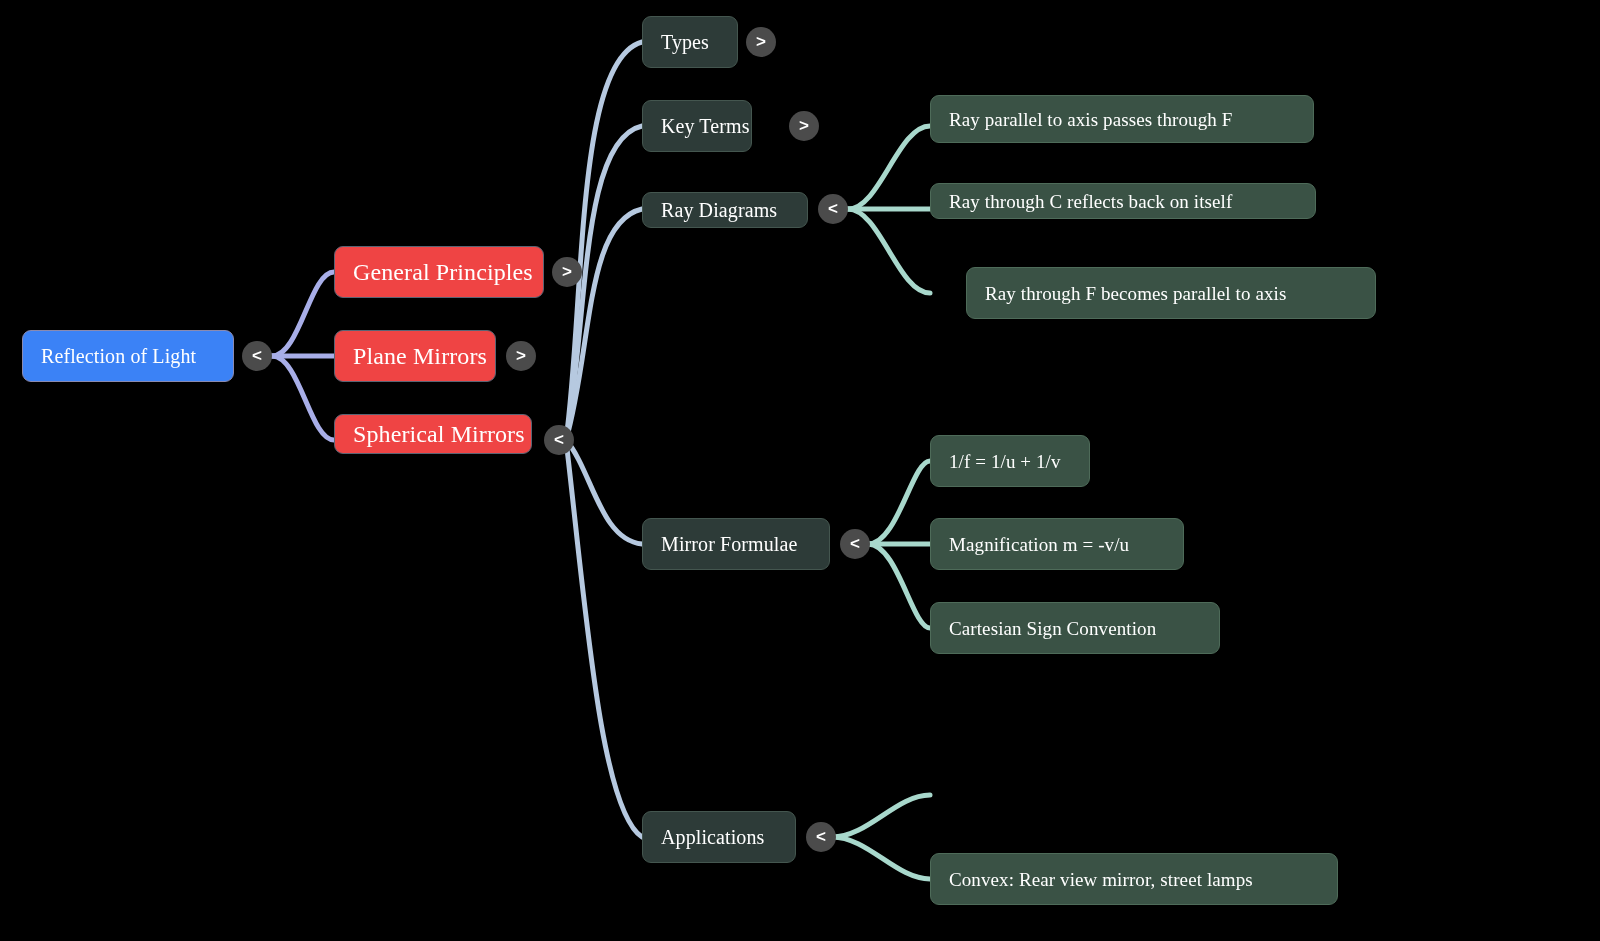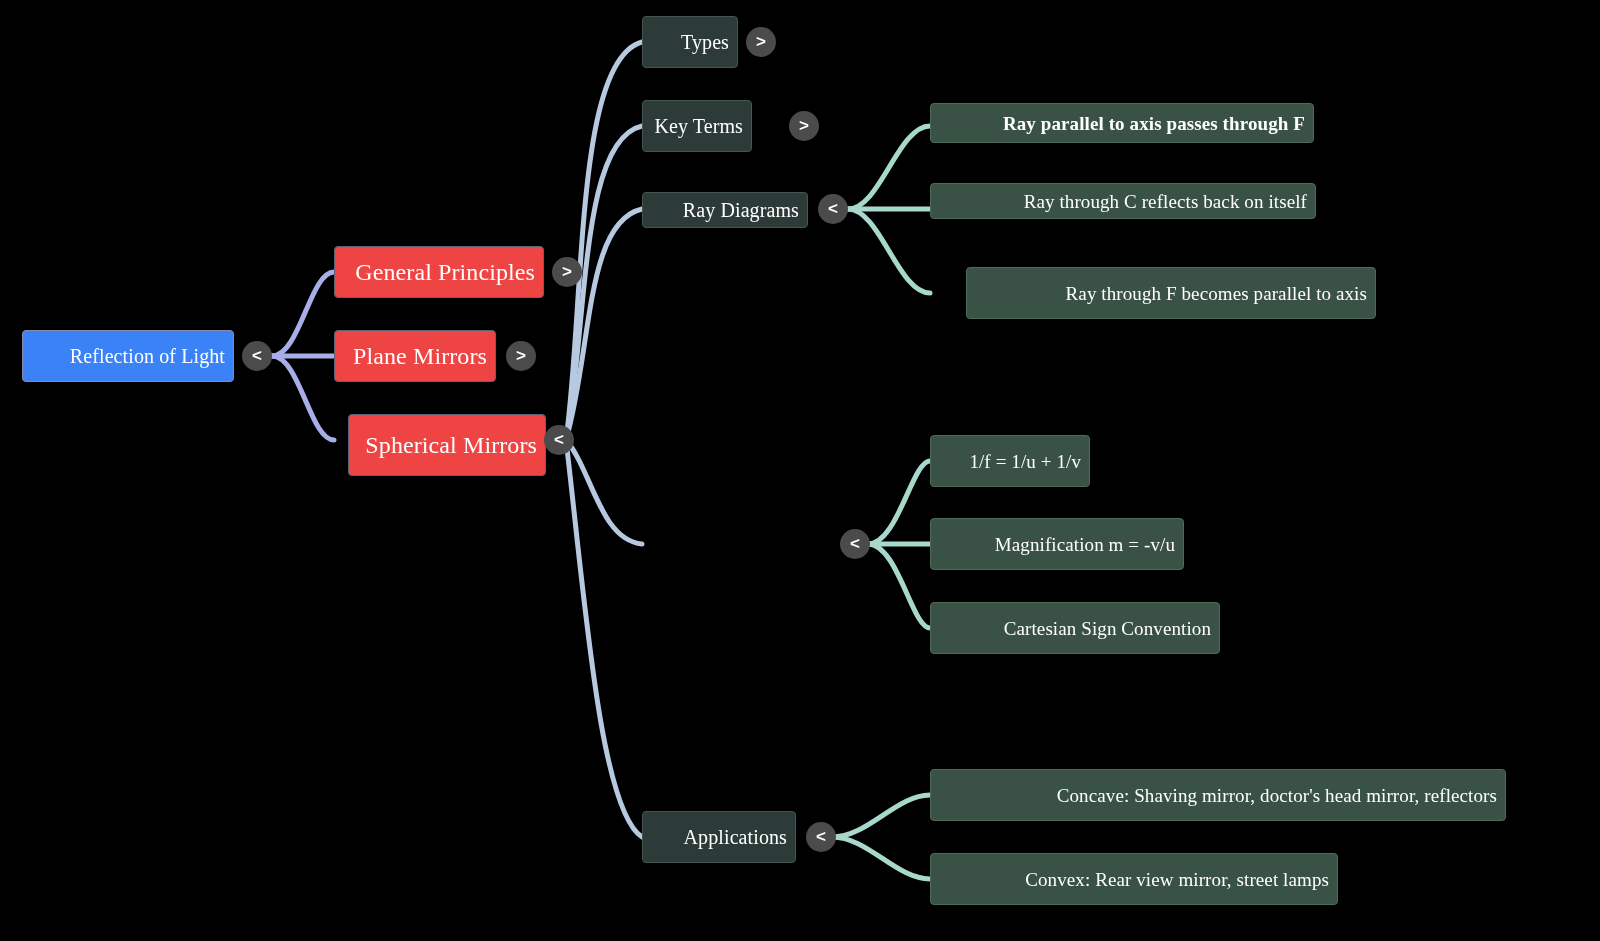--- a/index.html
+++ b/index.html
@@ -21,26 +21,25 @@
     top: 0;
     width: 1600px;
     height: 941px;
     pointer-events: none;
   }
   .node {
     position: absolute;
     box-sizing: border-box;
     display: flex;
     align-items: center;
-    border-radius: 4px;
+    border-radius: 9px;
     color: #ffffff;
     white-space: nowrap;
-    padding: 0 8px;
+    padding: 0 18px;
     letter-spacing: 0.1px;
-    justify-content: flex-end;
   }
   .node-label {
     display: block;
     line-height: 1;
   }
   .n-root {
     background: #3b82f6;
     border: 1px solid #8a8ab0;
     font-size: 20px;
   }
@@ -126,21 +125,21 @@
     <span>&gt;</span>
   </div>
 
   <div class="node n-l1" style="left:334px; top:330px; width:162px; height:52px;">
     <span class="node-label">Plane Mirrors</span>
   </div>
   <div class="marker" style="left:506px; top:341px;">
     <span>&gt;</span>
   </div>
 
-  <div class="node n-l1" style="left:334px; top:414px; width:198px; height:62px;margin-left:14px;">
+  <div class="node n-l1" style="left:334px; top:414px; width:198px; height:40px;">
     <span class="node-label">Spherical Mirrors</span>
   </div>
   <div class="marker" style="left:544px; top:425px;">
     <span>&lt;</span>
   </div>
 
   <div class="node n-l2" style="left:642px; top:16px; width:96px; height:52px;">
     <span class="node-label">Types</span>
   </div>
   <div class="marker" style="left:746px; top:27px;">
@@ -154,51 +153,51 @@
     <span>&gt;</span>
   </div>
 
   <div class="node n-l2" style="left:642px; top:192px; width:166px; height:36px;">
     <span class="node-label">Ray Diagrams</span>
   </div>
   <div class="marker" style="left:818px; top:194px;">
     <span>&lt;</span>
   </div>
 
+  <div class="node n-l2" style="left:642px; top:518px; width:188px; height:52px;">
+    <span class="node-label">Mirror Formulae</span>
+  </div>
   <div class="marker" style="left:840px; top:529px;">
     <span>&lt;</span>
   </div>
 
   <div class="node n-l2" style="left:642px; top:811px; width:154px; height:52px;">
     <span class="node-label">Applications</span>
   </div>
   <div class="marker" style="left:806px; top:822px;">
     <span>&lt;</span>
   </div>
 
-  <div class="node n-leaf" style="left:930px; top:103px; width:384px; height:40px;font-weight:bold;">
+  <div class="node n-leaf" style="left:930px; top:95px; width:384px; height:48px;">
     <span class="node-label">Ray parallel to axis passes through F</span>
   </div>
   <div class="node n-leaf" style="left:930px; top:183px; width:386px; height:36px;">
     <span class="node-label">Ray through C reflects back on itself</span>
   </div>
   <div class="node n-leaf" style="left:930px; top:267px; width:410px; height:52px;margin-left:36px;">
     <span class="node-label">Ray through F becomes parallel to axis</span>
   </div>
 
   <div class="node n-leaf" style="left:930px; top:435px; width:160px; height:52px;">
     <span class="node-label">1/f = 1/u + 1/v</span>
   </div>
   <div class="node n-leaf" style="left:930px; top:518px; width:254px; height:52px;">
     <span class="node-label">Magnification m = -v/u</span>
   </div>
   <div class="node n-leaf" style="left:930px; top:602px; width:290px; height:52px;">
     <span class="node-label">Cartesian Sign Convention</span>
   </div>
 
-  <div class="node n-leaf" style="left:930px; top:769px; width:576px; height:52px;">
-    <span class="node-label">Concave: Shaving mirror, doctor's head mirror, reflectors</span>
-  </div>
   <div class="node n-leaf" style="left:930px; top:853px; width:408px; height:52px;">
     <span class="node-label">Convex: Rear view mirror, street lamps</span>
   </div>
 
 </div>
 
 </body></html>

